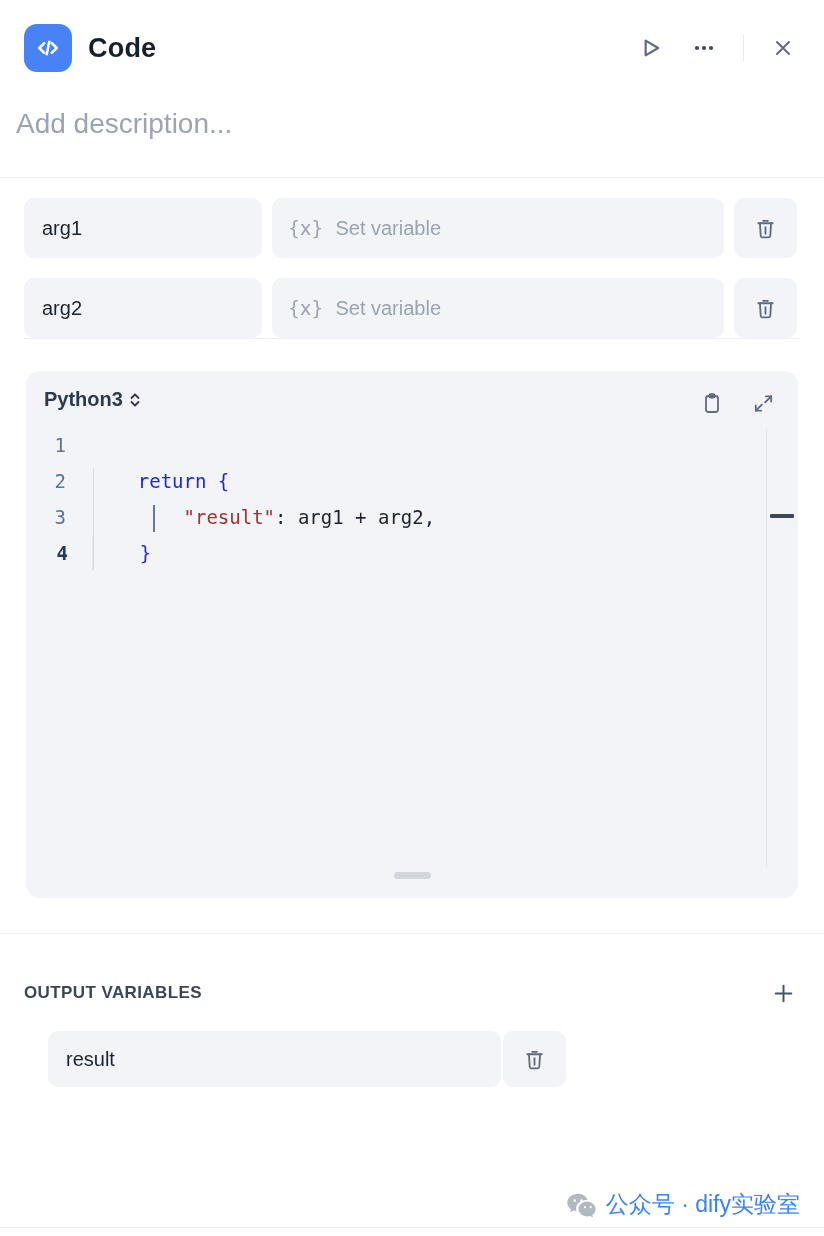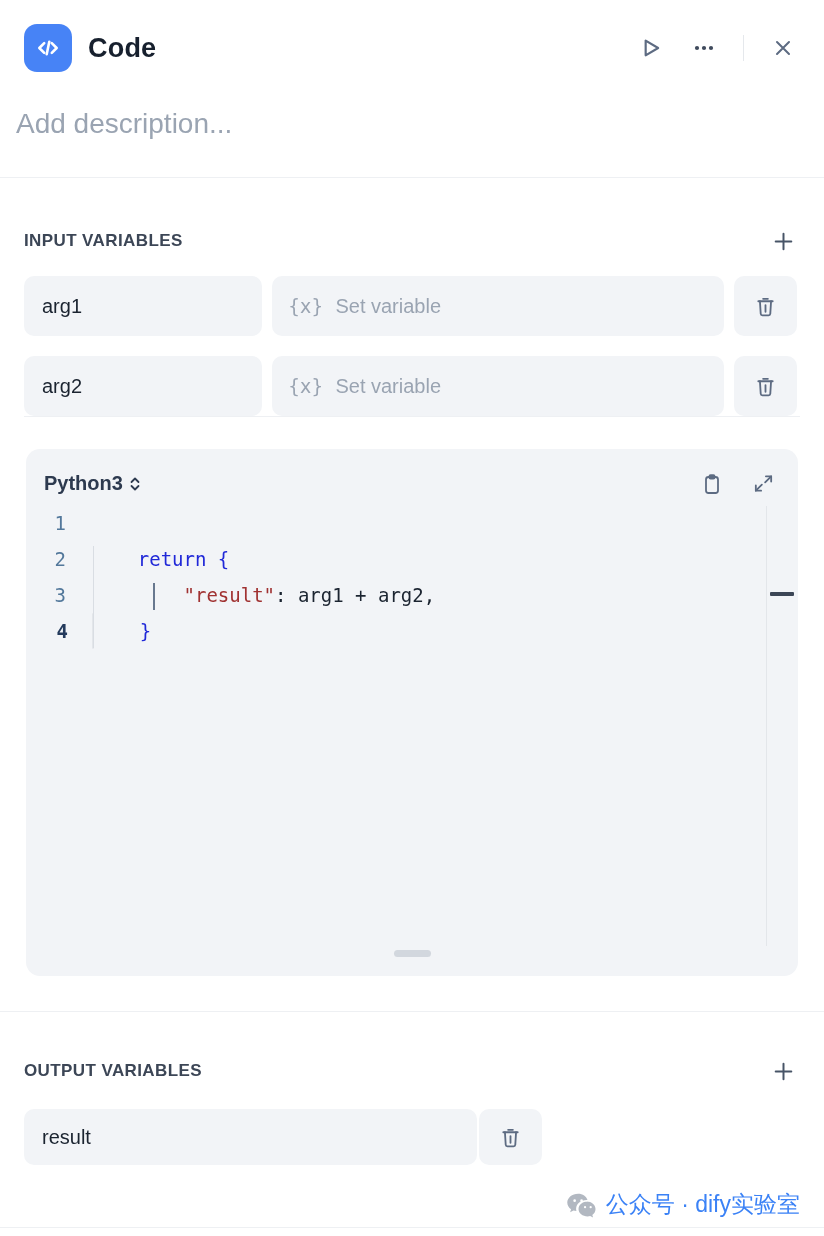--- a/index.html
+++ b/index.html
@@ -47,21 +47,21 @@
   .value-placeholder { font-size:20px; color:#9aa4b2; }
   .trash-btn { width:63px; height:60px; display:flex; align-items:center; justify-content:center; cursor:pointer; border:none; }
 
   .div-2 { margin-top:34px; }
 
   
   .editor {
     width:772px; height:527px; margin:32px auto 0 auto;
     background:#f2f4f7; border-radius:14px; position:relative; overflow:hidden;
   }
-  .editor-head { display:flex; align-items:center; padding:17px 20px 0 18px; height:52px;gap:44px; }
+  .editor-head { display:flex; align-items:flex-start; padding:17px 20px 0 18px; height:52px;gap:44px; }
   .lang-select { display:flex; align-items:center; gap:5px; cursor:pointer; }
   .lang-label { font-size:20px; font-weight:700; color:#2d3a4f; }
   .editor-actions { margin-left:auto; display:flex; align-items:center; gap:21px; }
 
   .code-area { position:relative; margin-top:4px; font-family:"DejaVu Sans Mono", monospace; font-size:19px; }
   .code-line { display:flex; height:36px; line-height:36px; position:relative; }
   .gutter { width:40px; flex:0 0 auto; text-align:right; padding-right:0; color:#53789b; font-size:19px; }
   .code-line.active .gutter { color:#243a5c; font-weight:700; }
   .line-code { white-space:pre; padding-left:26px; color:#1b2430; }
   .tok-kw { color:#2028d8; }
@@ -74,21 +74,21 @@
   .code-line > * { position:relative; z-index:1; }
   .indent-guide { position:absolute; left:67px; top:97px; width:1px; height:102px; background:#d9dde3; z-index:2; }
   .text-cursor { position:absolute; left:127px; top:134px; width:2px; height:27px; background:#68788f; z-index:3; }
   .scroll-track { position:absolute; right:31px; top:57px; width:1px; height:440px; background:#e3e6ea; }
   .overview-mark { position:absolute; right:4px; top:143px; width:24px; height:4px; background:#3c4656; border-radius:1px; }
   .drag-handle { position:absolute; left:368px; bottom:19px; width:37px; height:7px; border-radius:4px; background:#d2d7de; cursor:row-resize; }
 
   .div-3 { margin-top:35px; }
 
   
-  .out-row { display:flex; align-items:stretch; gap:2px; padding:0 27px 0 24px; margin-top:23px; }
+  .out-row { display:flex; align-items:stretch; gap:2px; padding:0 27px 0 24px; margin-top:23px;margin-left:24px; }
   .out-name { width:453px; height:56px; display:flex; align-items:center; padding:0 18px; font-size:20px; color:#1b2430; }
   .type-select { width:236px; height:56px; display:flex; align-items:center; justify-content:space-between; padding:0 18px 0 20px; cursor:pointer; }
   .type-label { font-size:20px; color:#1b2430; }
   .out-trash { height:56px; }
 
   
   .watermark { position:absolute; right:24px; top:1189px; display:flex; align-items:center; gap:8px; }
   .watermark-text { font-size:23px; color:#3b82f6; }
   .div-bottom { position:absolute; left:0; top:1227px; }
 </style>
@@ -125,28 +125,20 @@
           <path d="M6 6l12 12M18 6L6 18"></path>
         </svg>
       </button>
     </div>
   </div>
 
   <div class="description">Add description...</div>
 
   <div class="h-divider div-1"></div>
 
-  <div class="section-head inputs">
-    <div class="section-title">INPUT VARIABLES</div>
-    <button class="icon-btn" title="Add variable">
-      <svg width="25" height="25" viewBox="0 0 24 24" fill="none" stroke="#475467" stroke-width="1.9" stroke-linecap="round">
-        <path d="M12 4.5v15M4.5 12h15"></path>
-      </svg>
-    </button>
-  </div>
 
   <div class="var-row">
     <div class="box name-box">arg1</div>
     <div class="box value-box">
       <span class="var-badge">{x}</span>
       <span class="value-placeholder">Set variable</span>
     </div>
     <button class="box trash-btn" title="Delete">
       <svg width="23" height="23" viewBox="0 0 24 24" fill="none" stroke="#5d6b82" stroke-width="1.9" stroke-linecap="round" stroke-linejoin="round">
         <path d="M4.5 6.5h15"></path>

